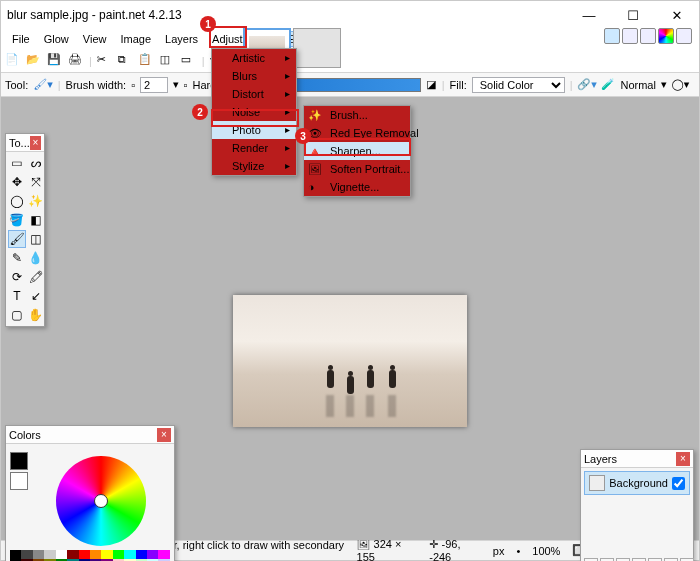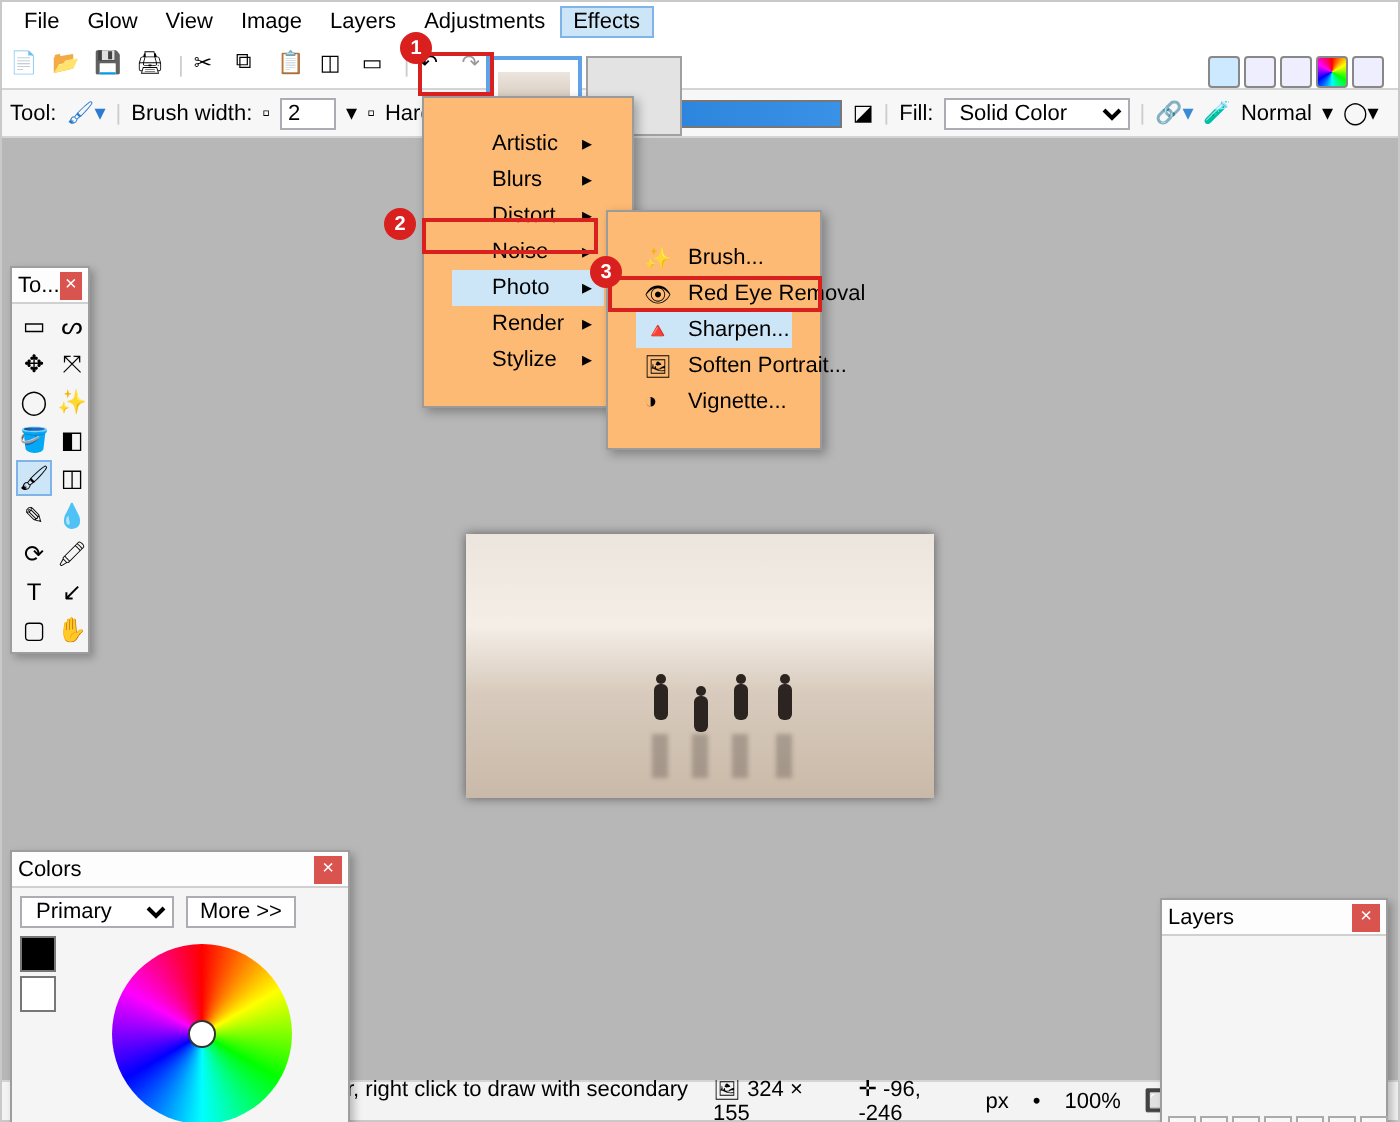--- a/index.html
+++ b/index.html
@@ -47,36 +47,44 @@
 .swatches { width:18px; height:18px; background:#000; border:1px solid #777; margin-bottom:2px; }
 .morebtn { font-size:11px; border:1px solid #abadb3; padding:1px 6px; background:#fff; }
 .palrow { height:9px; display:flex; }
 .palrow div{flex:1;}
 .layers { right:6px; top:404px; width:114px; height:127px; }
 .layer-item { display:flex; align-items:center; gap:4px; padding:3px 4px; background:#cde6f7; border:1px solid #7eb4ea; margin:3px; font-size:11px;}
 .layer-thumb{width:22px;height:16px;background:#eee;border:1px solid #999;}
 .layer-btns{position:absolute;bottom:3px;left:3px;display:flex;gap:2px;}
 .layer-btns div{width:14px;height:14px;border:1px solid #aaa;background:#f8f8f8;}
 
-.menu { position: absolute; background: #fdba74; border: 1px solid #9b9b9b; box-shadow: 2px 2px 5px rgba(0,0,0,0.3); padding:14px; font-size:11px; min-width:86px; }
+.menu { position: absolute; background: #b91c1c; border: 1px solid #9b9b9b; box-shadow: 2px 2px 5px rgba(0,0,0,0.3); padding:0; font-size:11px; min-width:86px; }
 .menu .mi { padding: 3px 20px 3px 20px; position: relative; white-space:nowrap; }
 .menu .mi.arrow::after { content:'▸'; position:absolute; right:6px; font-size:10px; }
 .menu .mi.hl { background:#cde6f7; }
 .menu1 { left:211px; top:48px; }
 .menu2 { left:303px; top:105px; width:108px; }
 .menu2 .mi { padding-left:26px; }
 .mi-icon{position:absolute;left:4px;top:3px;width:14px;height:14px;}
 
 .annot { position: absolute; border: 2px solid #d9201f; }
 .badge { position:absolute; width:16px; height:16px; border-radius:50%; background:#d9201f; color:#fff; font-size:10px; font-weight:bold; display:flex; align-items:center; justify-content:center; }
 </style>
 </head>
 <body>
 
 <div class="window">
+  <div class="titlebar">
+    <span class="title">blur sample.jpg - paint.net 4.2.13</span>
+    <div class="winbtns">
+      <div class="winbtn">—</div>
+      <div class="winbtn">☐</div>
+      <div class="winbtn">✕</div>
+    </div>
+  </div>
 
   <div class="menubar">
     <span class="menuitem">File</span>
     <span class="menuitem">Glow</span>
     <span class="menuitem">View</span>
     <span class="menuitem">Image</span>
     <span class="menuitem">Layers</span>
     <span class="menuitem">Adjustments</span>
     <span class="menuitem active">Effects</span>
   </div>
@@ -189,24 +197,20 @@
     <div class="tl">✋</div>
   </div>
 </div>
 
 <div class="panel colors">
   <div class="panel-hdr">
       <span>Colors</span>
       <span class="x">×</span>
     </div>
   <div class="colors-body">
-    <div style="display:flex;gap:6px;align-items:center;">
-      <select class="sel2"><option>Primary</option></select>
-      <span class="morebtn">More &gt;&gt;</span>
-    </div>
     <div style="display:flex;gap:4px;margin-top:4px;">
       <div>
         <div class="swatches"></div>
         <div class="swatches" style="background:#fff"></div>
       </div>
       <div class="colorwheel">
           <div class="inner"></div>
         </div>
     </div>
     <div class="palrow">
@@ -242,20 +246,25 @@
         <div style="background:#ccf"></div>
       </div>
   </div>
 </div>
 
 <div class="panel layers">
   <div class="panel-hdr">
       <span>Layers</span>
       <span class="x">×</span>
     </div>
+  <div class="layer-item">
+    <div class="layer-thumb"></div>
+    <span>Background</span>
+    <input type="checkbox" checked="" style="margin-left: auto;">
+  </div>
   <div class="layer-btns">
     <div></div>
     <div></div>
     <div></div>
     <div></div>
     <div></div>
     <div></div>
     <div></div>
   </div>
 </div>

